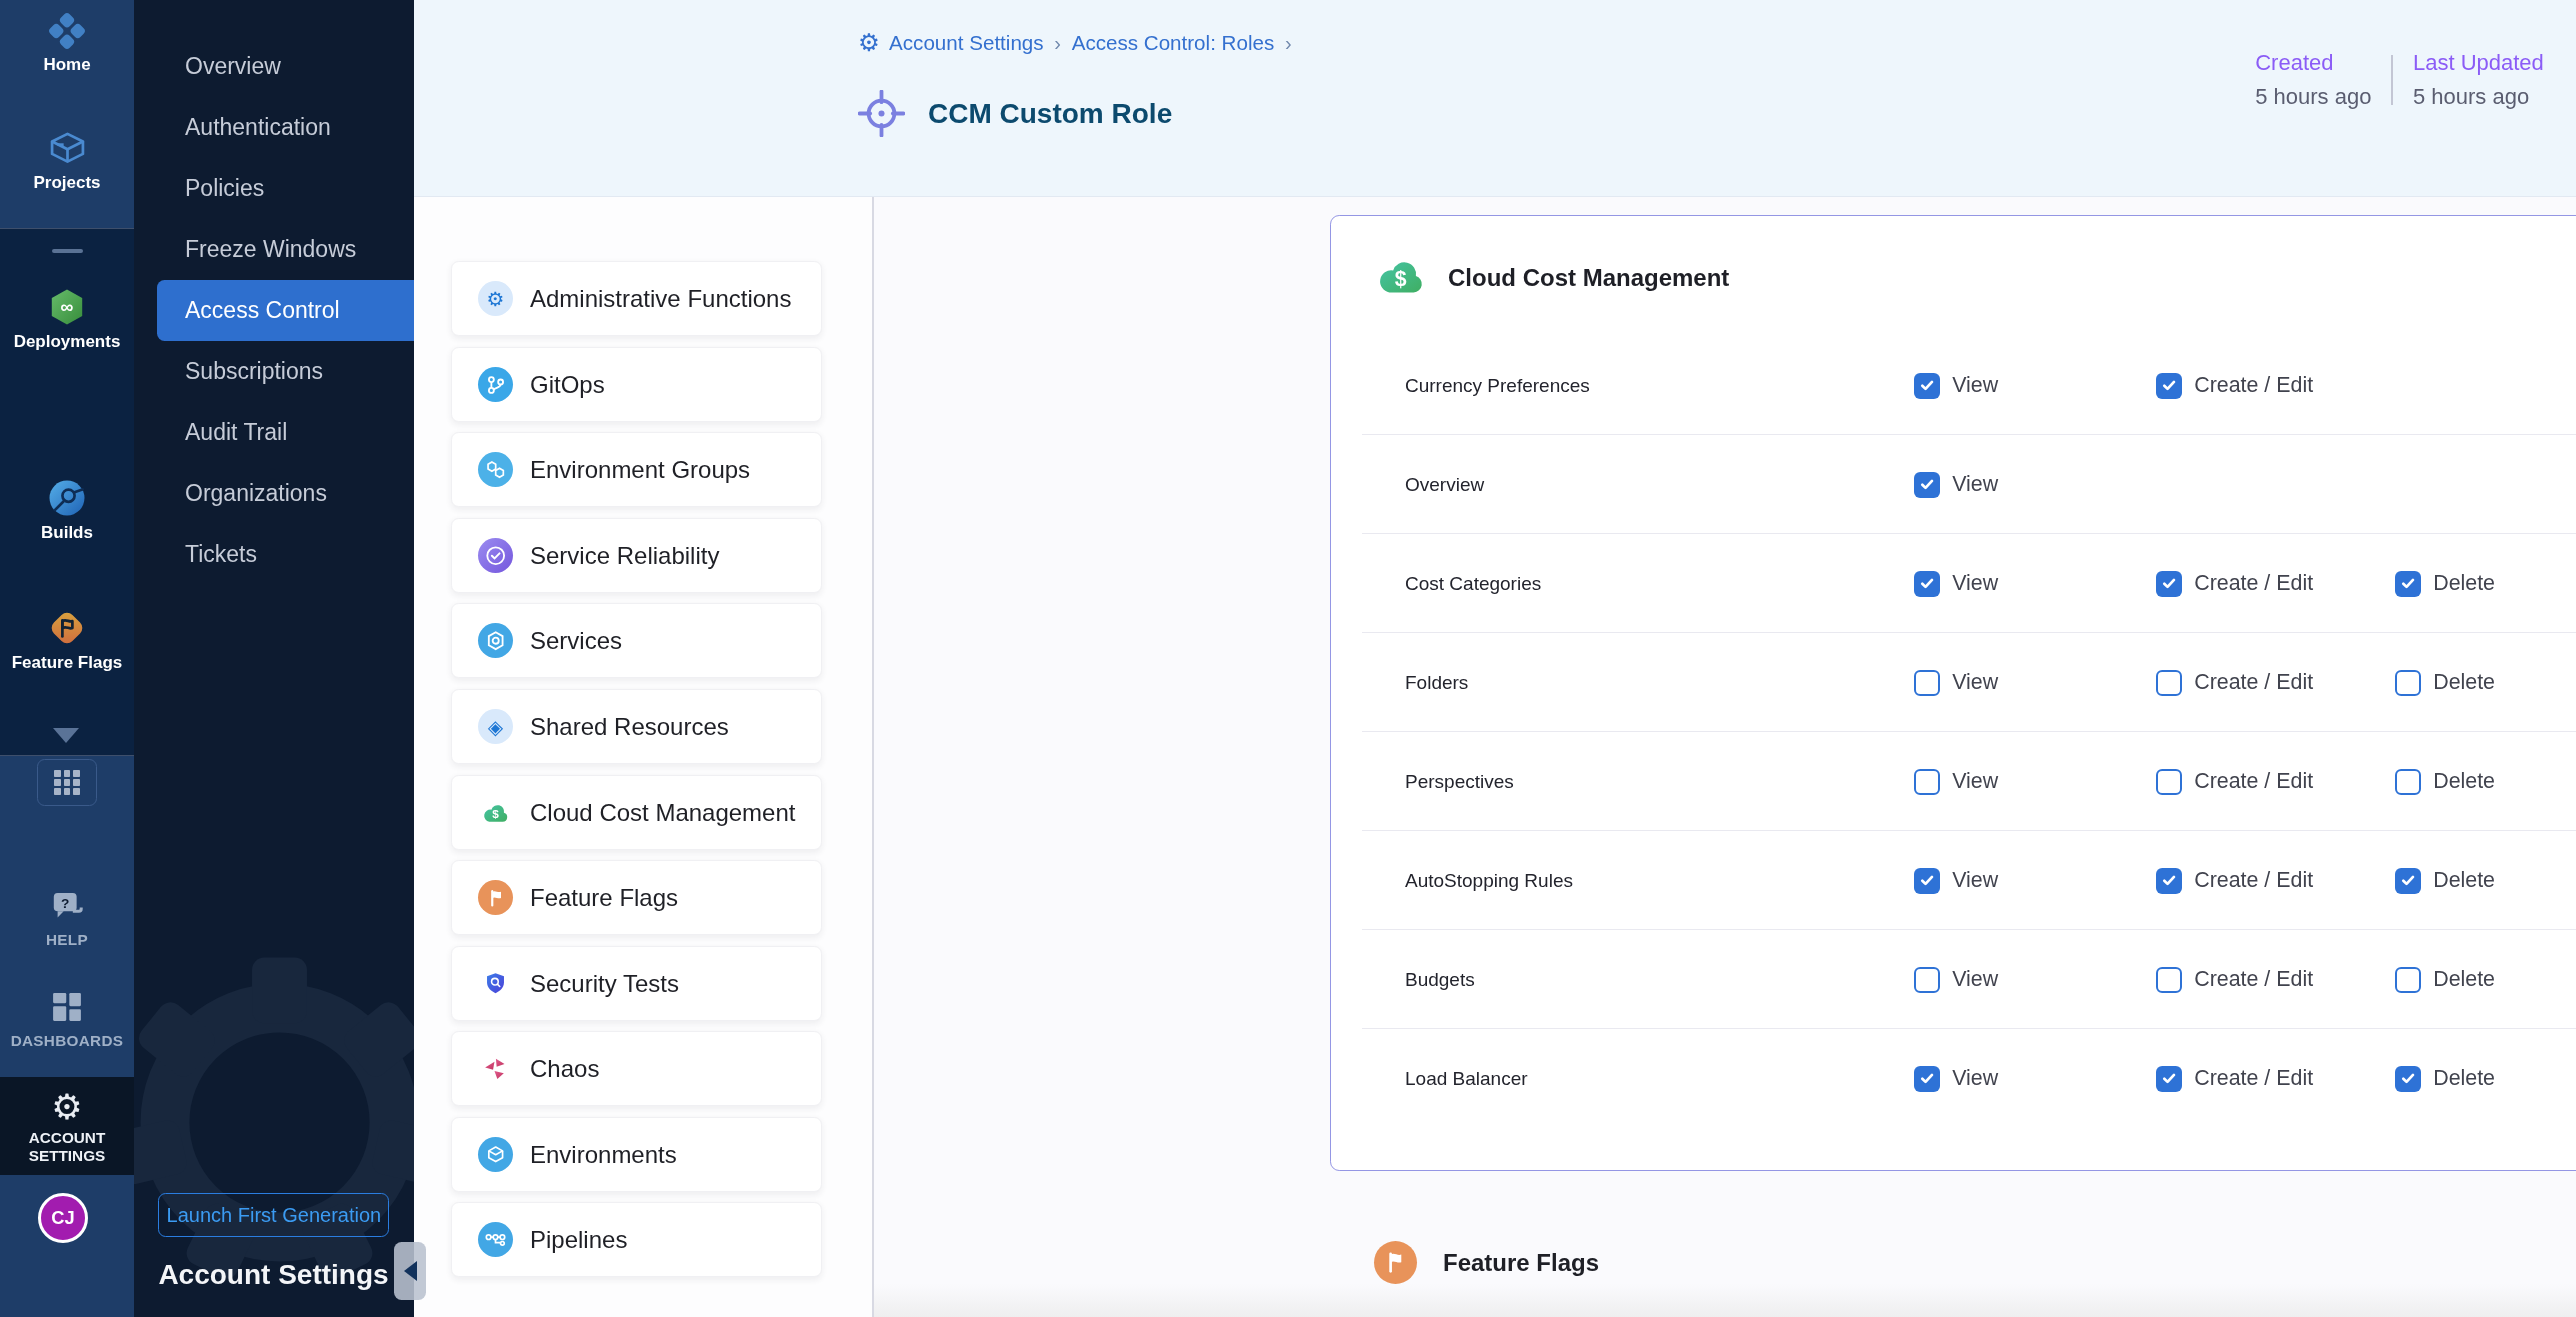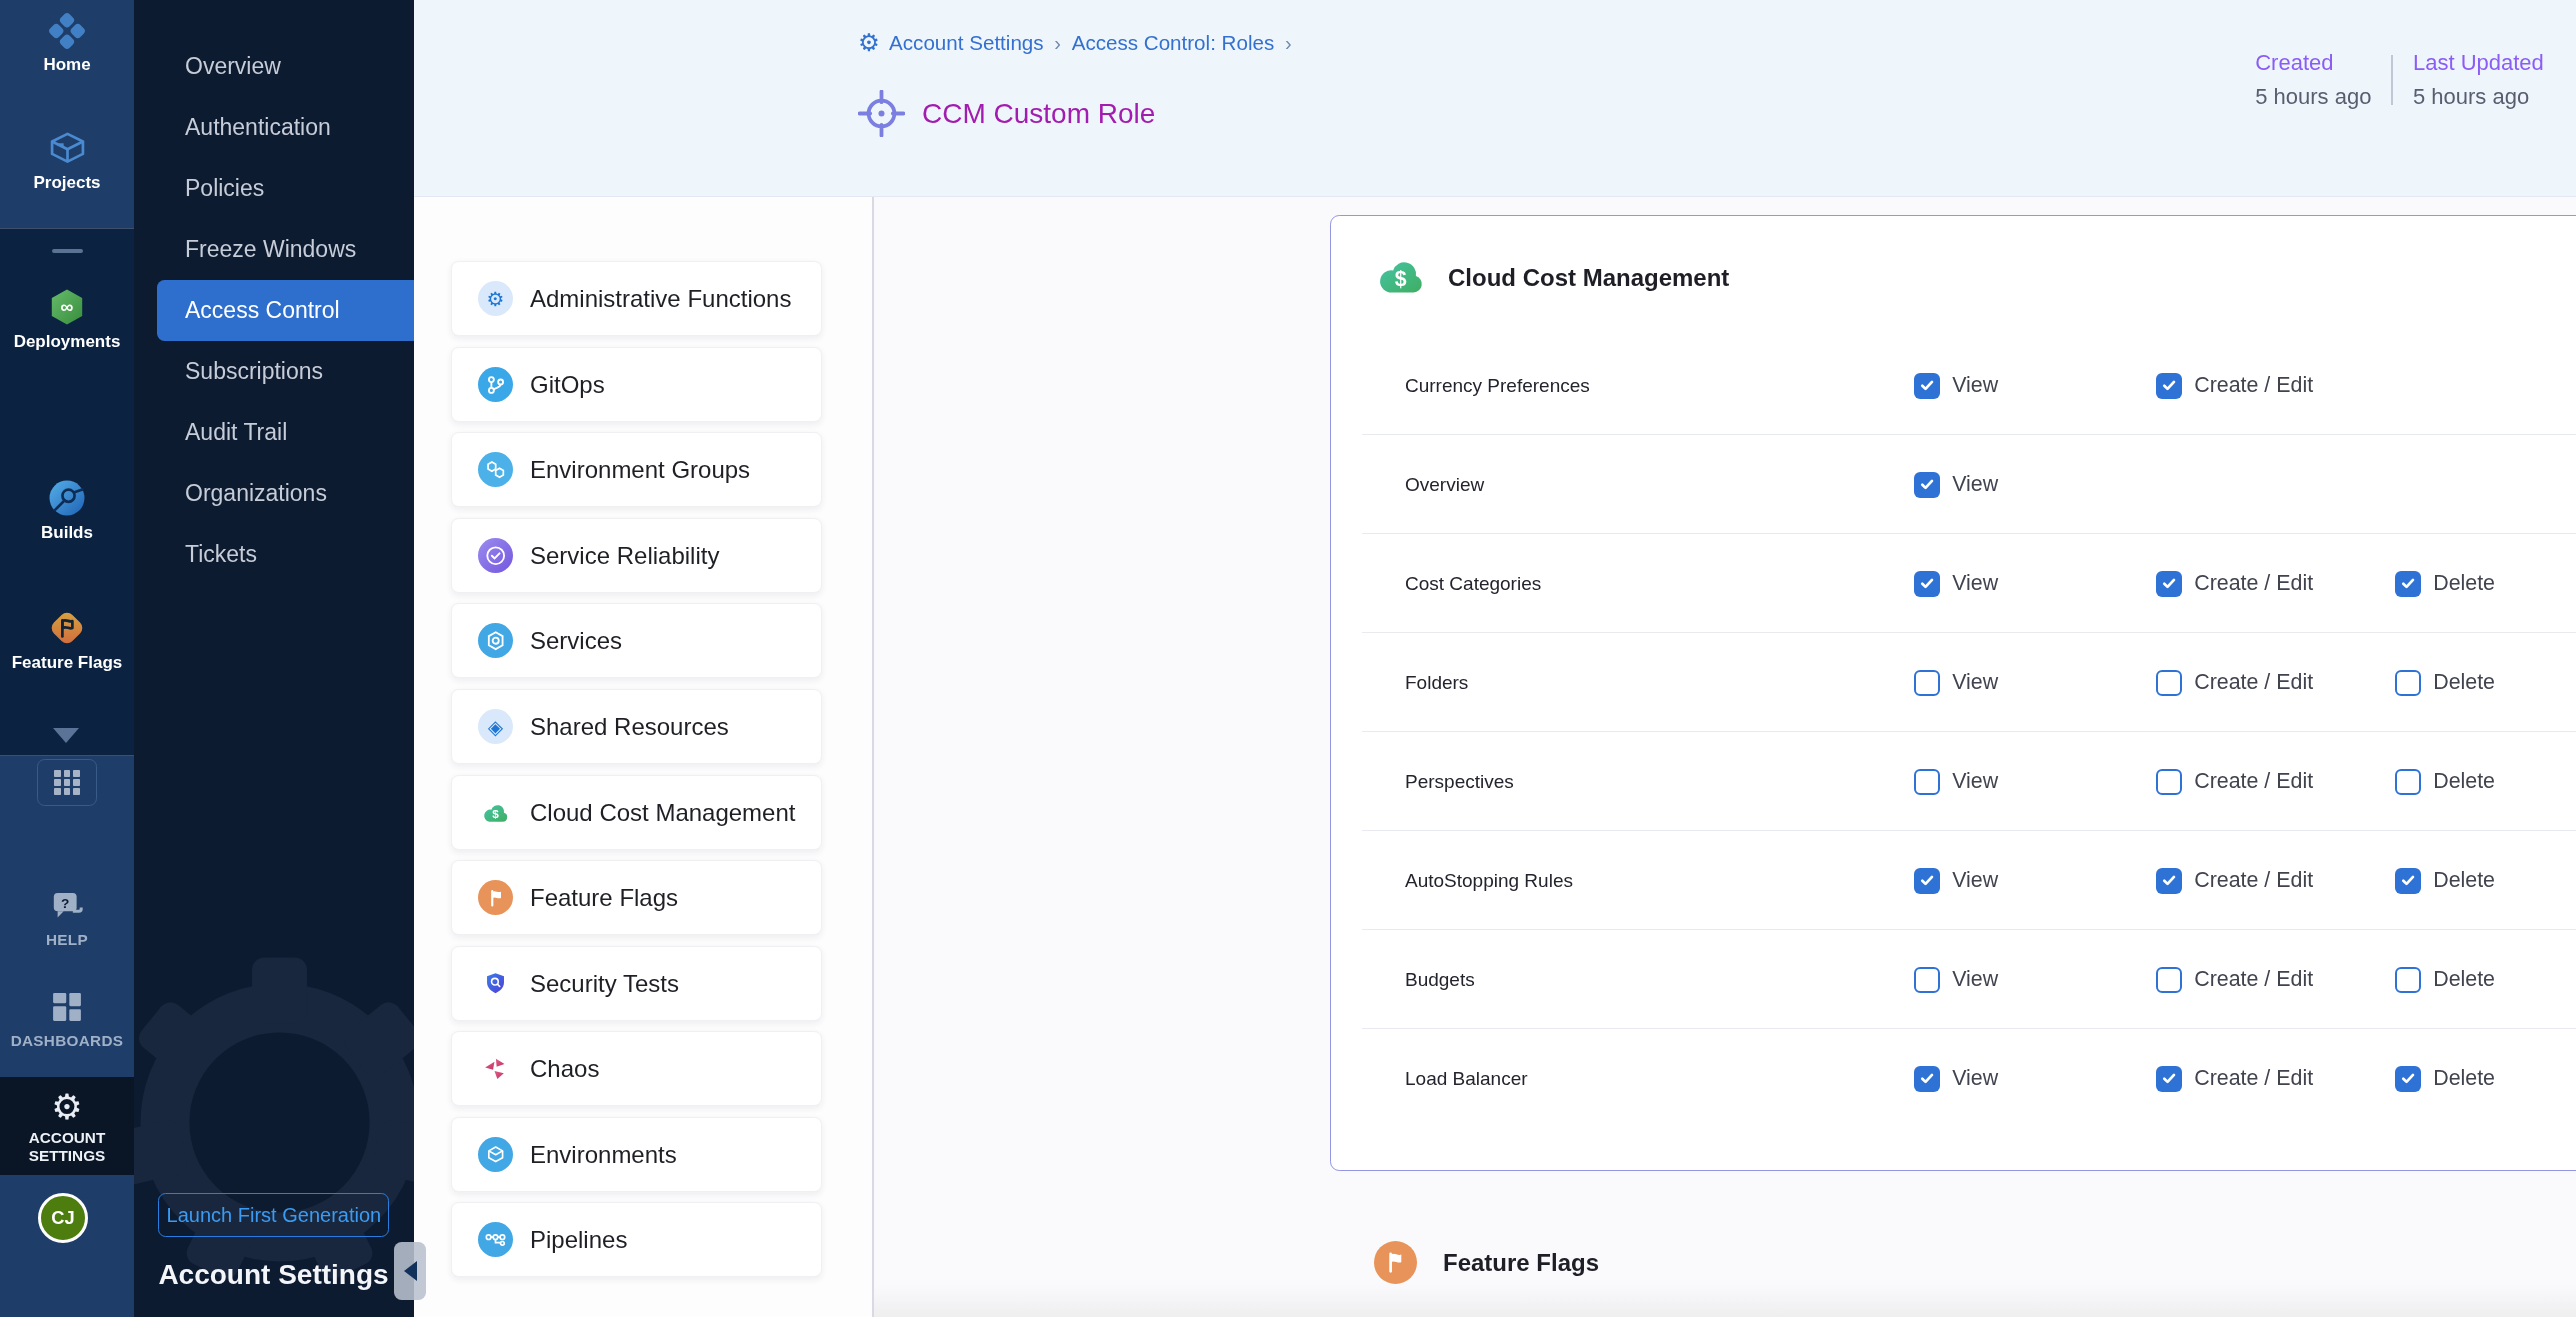--- a/index.html
+++ b/index.html
@@ -17,41 +17,41 @@
   .rail-item { position:absolute; left:0; width:134px; text-align:center; cursor:pointer; }
   .rail-item .ric { display:flex; justify-content:center; align-items:center; height:40px; }
   .rail-item .rlb { color:#ffffff; font-size:17px; font-weight:700; margin-top:4.6px; }
   .rail-item.muted .rlb { color:#9fb0c7; font-size:15.3px; font-weight:600; letter-spacing:0.3px; }
   .rail-dash { position:absolute; left:52px; top:249px; width:31px; height:3.8px; background:#5a7294; border-radius:2.3px; }
   .rail-chevron { position:absolute; left:53px; top:728px; width:0; height:0; border-left:13.8px solid transparent; border-right:13.8px solid transparent; border-top:15.3px solid #5a7397; cursor:pointer; }
   .grid-box { position:absolute; left:37px; top:759px; width:60px; height:47px; border:1.5px solid #3a5a8a; border-radius:7.6px; display:flex; align-items:center; justify-content:center; cursor:pointer; }
   .grid9 { display:grid; grid-template-columns:repeat(3,6.9px); grid-gap:2.3px; }
   .grid9 span { width:6.9px; height:6.9px; background:#a7b4c8; border-radius:0.8px; }
   .acct-label { color:#eef2f7; font-size:15.3px; font-weight:700; line-height:18.3px; margin-top:3.1px; }
-  .avatar { position:absolute; left:38px; top:1193px; width:50px; height:50px; border-radius:50%; background:#4d7c0f; border:3.8px solid #ffffff; color:#fff; font-size:18.3px; font-weight:700; display:flex; align-items:center; justify-content:center; cursor:pointer; }
+  .avatar { position:absolute; left:38px; top:1193px; width:50px; height:50px; border-radius:50%; background:#a21caf; border:3.8px solid #ffffff; color:#fff; font-size:18.3px; font-weight:700; display:flex; align-items:center; justify-content:center; cursor:pointer; }
 
   
   .sidebar { position:absolute; left:134px; top:0; width:280px; height:1318px; background:#0d1b30; overflow:hidden; z-index:20; }
   .watermark { position:absolute; left:-53px; top:924px; opacity:1; }
   .menu { position:absolute; left:0; top:36px; width:280px; }
   .menu-item { position:relative; height:61px; display:flex; align-items:center; padding-left:51px; color:#c6ccd8; font-size:23px; cursor:pointer; }
   .menu-item.sel { background:#2e6fce; color:#ffffff; margin-left:23px; padding-left:28px; border-radius:7.6px 0 0 7.6px; }
   .launch-btn { position:absolute; left:24.4px; top:1193px; width:231px; height:44px; border:1.5px solid #2a7de0; border-radius:7.6px; background:transparent; color:#3b9bf2; font-size:20px; font-family:inherit; cursor:pointer; }
   .sidebar-title { position:absolute; left:24.4px; top:1259px; color:#f3f5f8; font-size:28px; font-weight:700; }
   .collapse-tab { position:absolute; left:394px; top:1242px; width:32px; height:58px; background:rgba(185,194,207,.88); border-radius:7.6px; z-index:25; display:flex; align-items:center; justify-content:center; cursor:pointer; }
   .collapse-tab i { width:0; height:0; border-top:10px solid transparent; border-bottom:10px solid transparent; border-right:13.8px solid #12325c; display:block; }
 
   
   .topbar { position:absolute; left:413px; top:0; right:0; height:197px; background:#eef6fc; border-bottom:0.8px solid #e2e9f2; z-index:10; }
   .crumbs { position:absolute; left:445px; top:31px; display:flex; align-items:center; font-size:20.6px; }
   .crumbs .gear { color:#3571cf; font-size:24.4px; margin-right:9.2px; line-height:1; }
   .crumbs a { color:#3470cf; text-decoration:none; cursor:pointer; }
   .crumbs .sep { color:#7189ad; margin:0 10.7px; font-size:20px; }
   .title-row { position:absolute; left:445px; top:90px; display:flex; align-items:center; }
-  .page-title { font-size:28px; font-weight:400; color:#a21caf; margin-left:17px; }
+  .page-title { font-size:28px; font-weight:700; color:#0c4a6e; margin-left:23px; }
   .meta { position:absolute; right:12.2px; top:50px; display:flex; }
   .meta .mcol { padding:0 20px; }
   .meta .mdiv { width:1.5px; background:#c3c6d4; margin:4.6px 0; }
   .meta .mlab { color:#8b5cf6; font-size:22px; margin-bottom:7.6px; }
   .meta .mval { color:#5a5d70; font-size:22px; }
 
   
   .content { position:absolute; left:413px; top:197px; right:0; bottom:0; }
   .res-col { position:absolute; left:0; top:0; width:459px; height:100%; background:#fdfdfe; }
   .vdivider { position:absolute; left:459px; top:0; width:1.5px; height:100%; background:#d8d9e3; }

